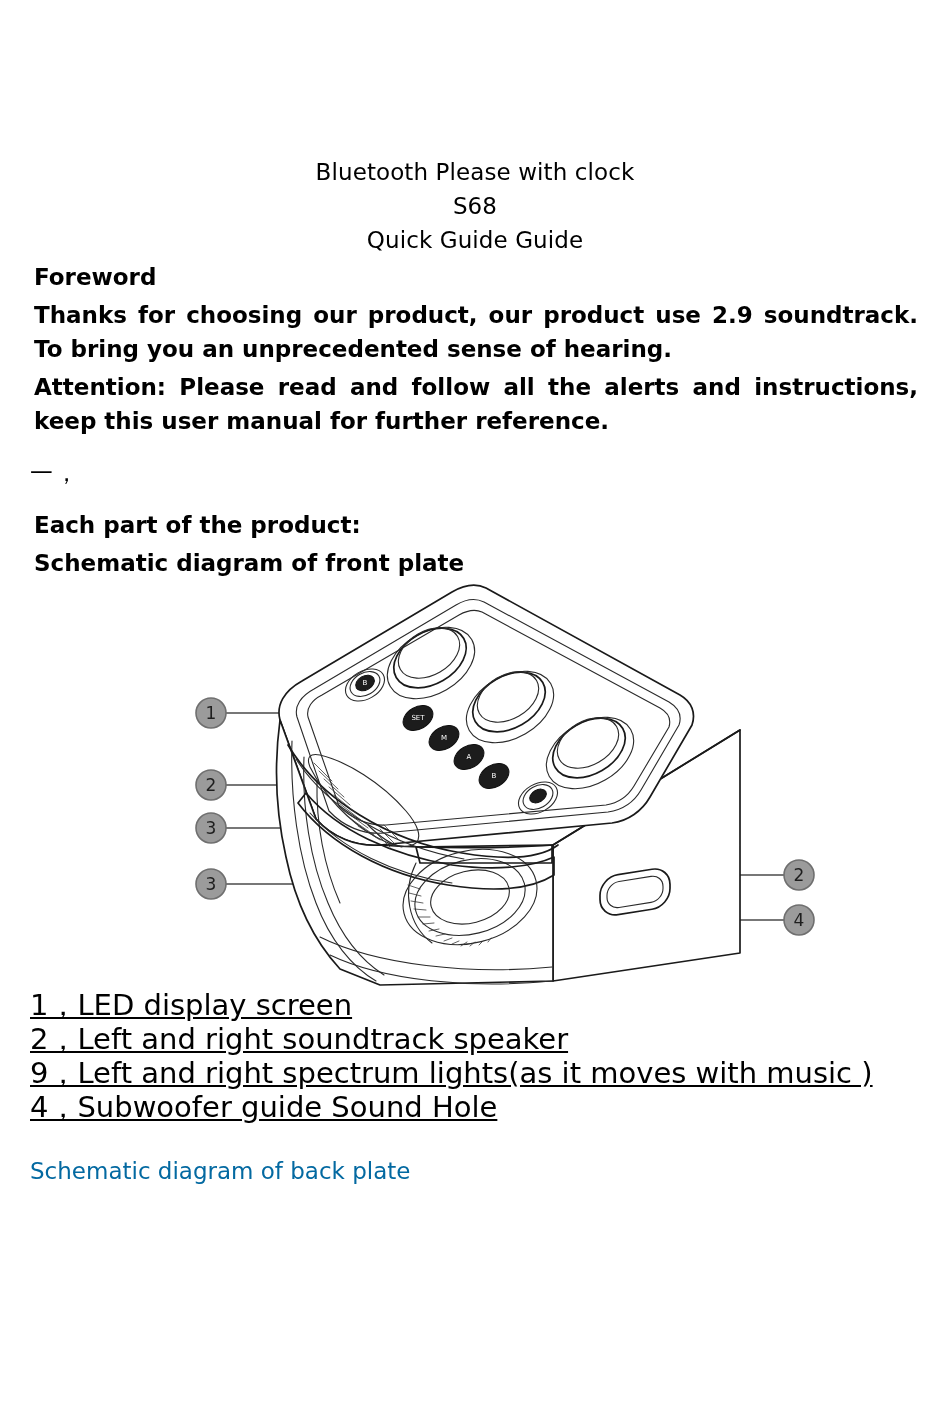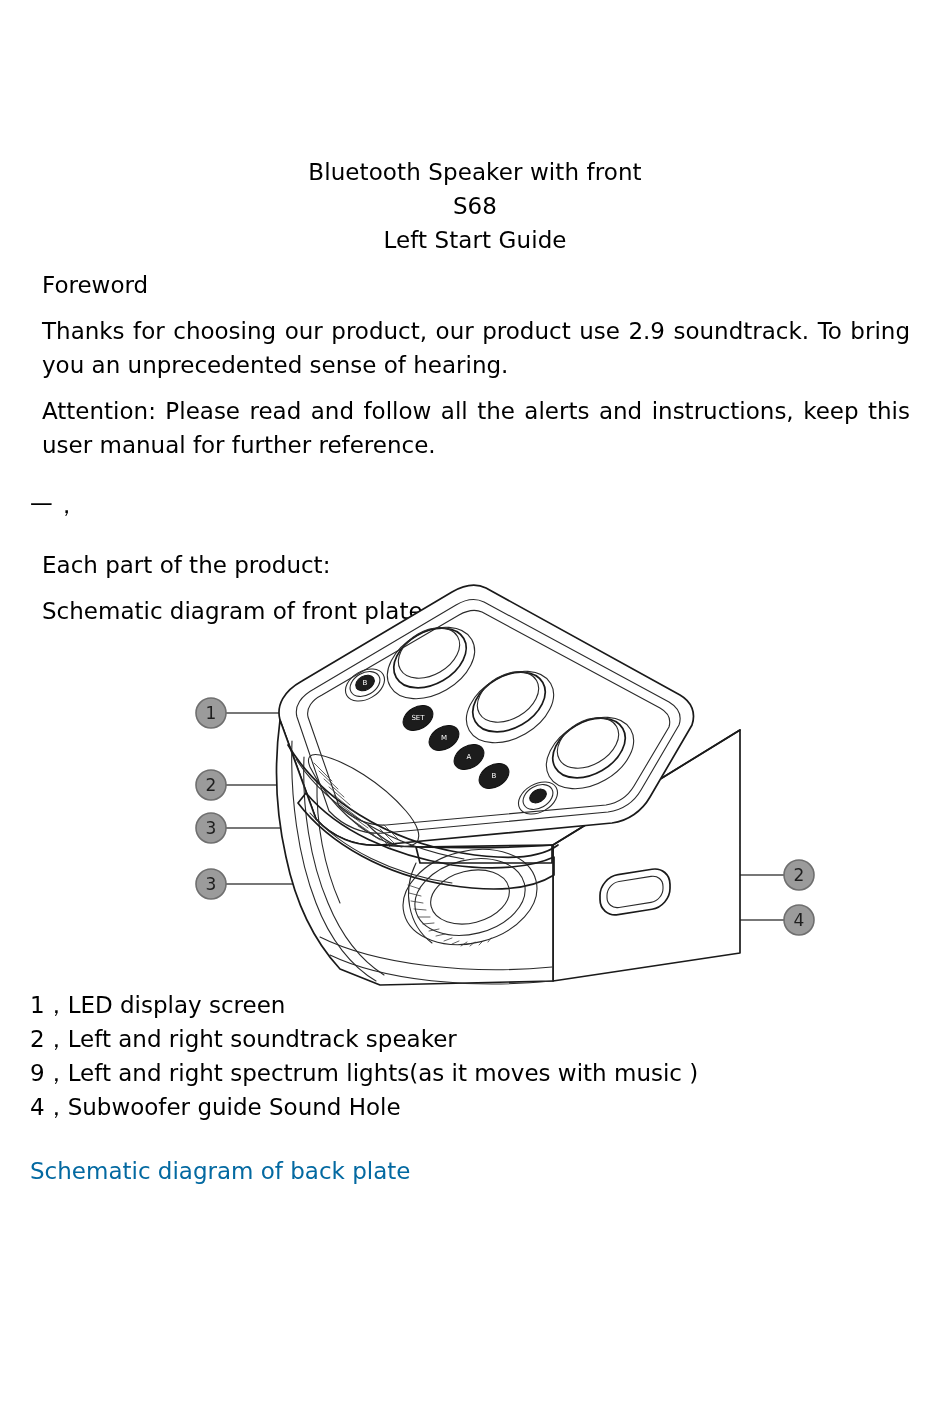--- a/index.html
+++ b/index.html
@@ -40,21 +40,22 @@
     position: absolute;
     left: 30px;
     top: 256px;
     width: 892px;
   }
   .para {
     font-size: 23px;
     line-height: 34px;
     text-align: justify;
     text-justify: inter-word;
-    margin: 12px;
+    margin: 4px;
+    font-weight: bold;
   }
   .para.nojust { text-align: left; }
 
   .cn-mark {
     font-size: 23px;
     line-height: 34px;
     margin: 0;
     padding-top: 14px;
     letter-spacing: 2px;
   }
@@ -76,23 +77,24 @@
   }
 
   
   .list-block {
     position: absolute;
     left: 30px;
     top: 988px;
     width: 892px;
   }
   .list-item {
-    font-size: 23px;
+    font-size: 29px;
     line-height: 34px;
     white-space: pre;
+    text-decoration: underline;
   }
 
   .backplate-caption {
     position: absolute;
     left: 30px;
     top: 1154px;
     font-size: 23px;
     line-height: 34px;
     color: #0369a1;
   }
@@ -113,23 +115,23 @@
   .btn-dark { fill: #1c1c1c; stroke: #111111; stroke-width: 1; }
   .btn-glyph { fill: #ffffff; font-family: "DejaVu Sans", sans-serif; font-size: 7px; text-anchor: middle; dominant-baseline: central; }
   .face-white { fill: #ffffff; }
 </style>
 </head>
 <body>
 
 <div class="page">
 
   <div class="title-block">
-    <div class="title-line">Bluetooth Speaker with front</div>
+    <div class="title-line">Bluetooth Please with clock</div>
     <div class="title-line">S68</div>
-    <div class="title-line">Left Start Guide</div>
+    <div class="title-line">Quick Guide Guide</div>
   </div>
 
   <div class="body-col">
     <div class="para nojust">Foreword</div>
     <p class="para">Thanks for choosing our product, our product use 2.9 soundtrack. To bring you an unprecedented sense of hearing.</p>
     <p class="para">Attention: Please read and follow all the alerts and instructions, keep this user manual for further reference.</p>
     <div class="cn-mark">一，</div>
     <div class="spacer-sm"></div>
     <div class="para nojust">Each part of the product:</div>
     <div class="para nojust">Schematic diagram of front plate</div>

